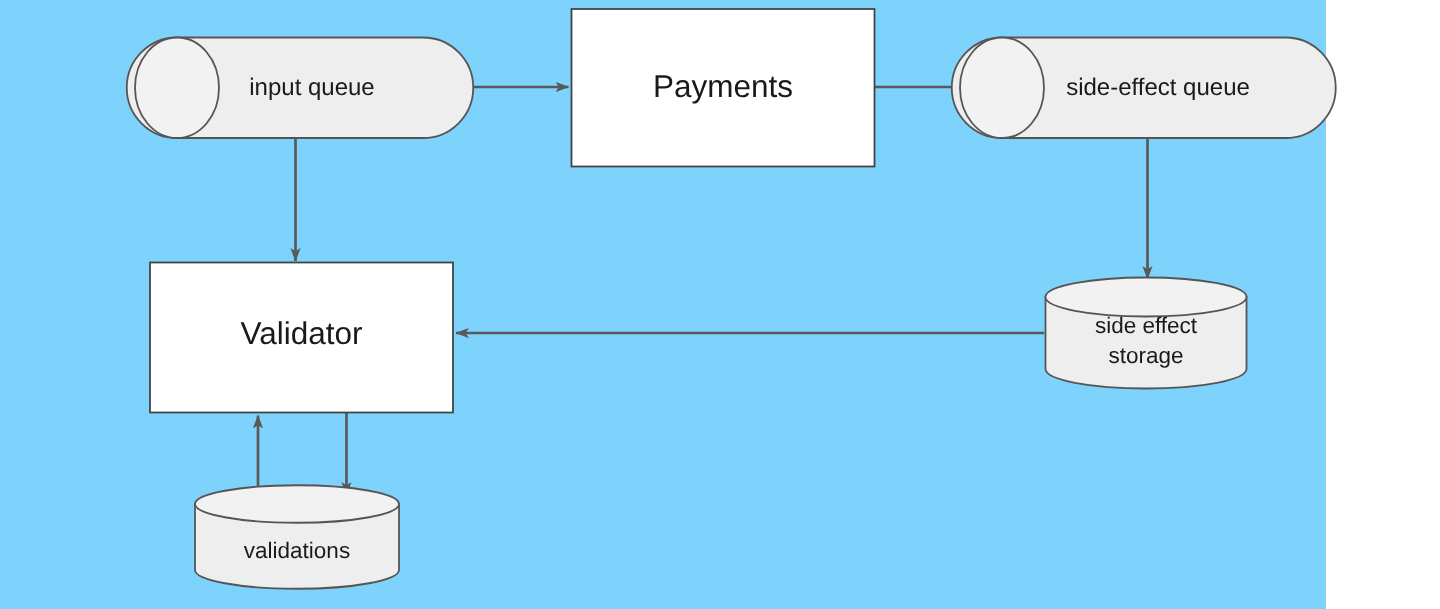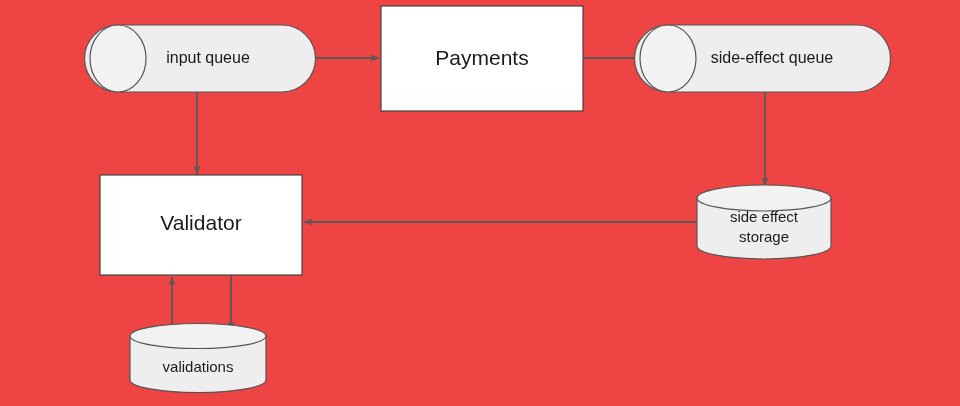--- a/index.html
+++ b/index.html
@@ -9,23 +9,23 @@
     background: #ffffff;
   }
   body {
     font-family: "Liberation Sans", sans-serif;
     width: 960px;
     height: 406px;
     overflow: hidden;
   }
   #diagram-canvas {
     position: relative;
-    width: 960px;
+    width: 884px;
     height: 406px;
-    background: #ef4444;
+    background: #7dd3fc;
   }
   #diagram-svg {
     position: absolute;
     left: 0;
     top: 0;
     width: 960px;
     height: 406px;
     display: block;
   }
   .node-label {

